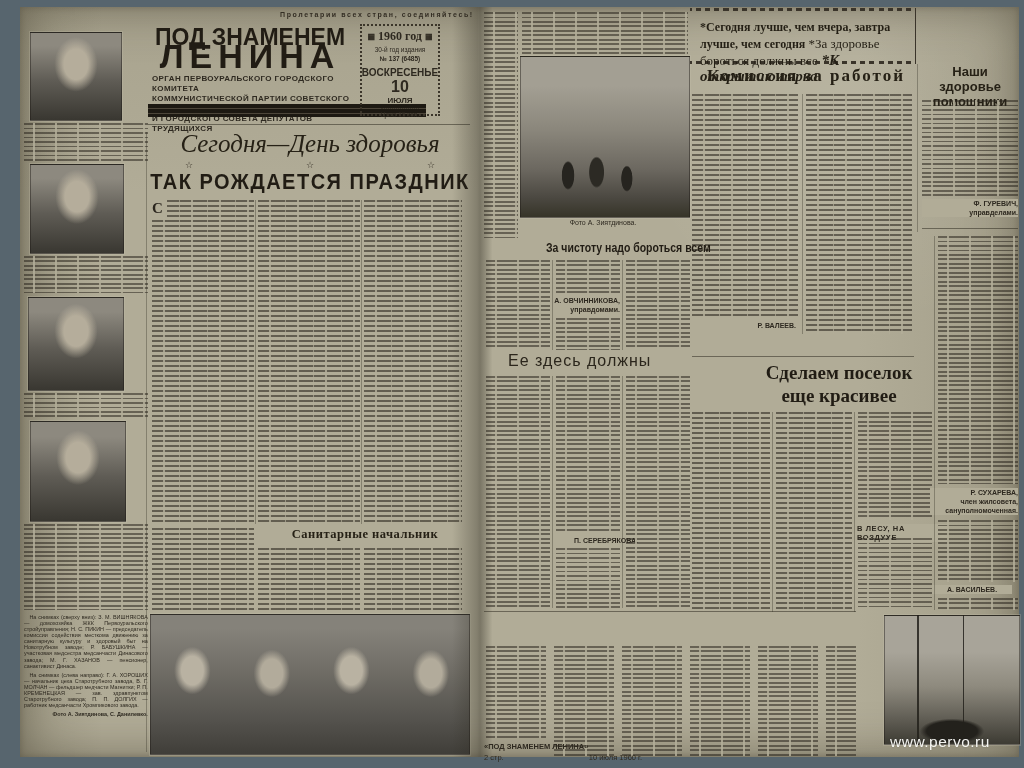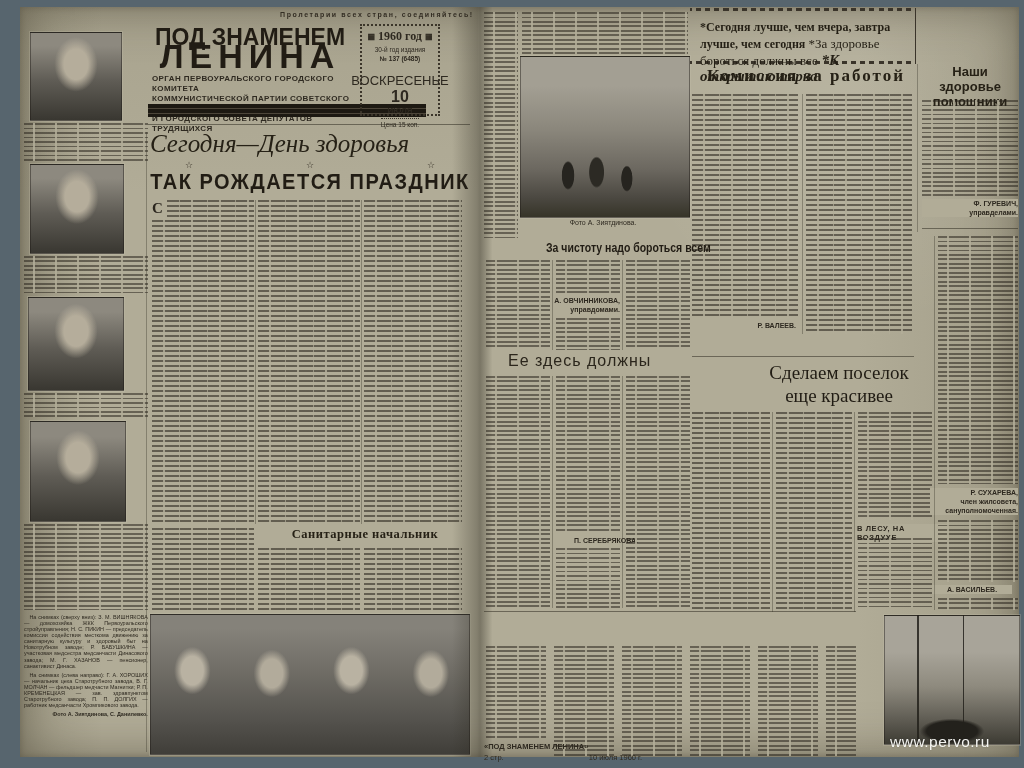--- a/index.html
+++ b/index.html
@@ -35,35 +35,35 @@
   #m-slogan{font-size:7px;font-weight:bold;letter-spacing:1.6px;white-space:nowrap;color:#332d23;}
   #m-top{font-size:23px;font-weight:bold;text-align:center;transform:scaleY(1.08);letter-spacing:0;color:#211c14;}
   #m-bot{font-size:34px;font-weight:bold;text-align:center;letter-spacing:6px;transform:scaleY(.95);line-height:30px;color:#211c14;}
   #m-org{font-size:8px;font-weight:bold;line-height:10px;letter-spacing:.4px;color:#2e2920;}
   #m-bar{background:repeating-linear-gradient(180deg,#1d1912 0 4px,#4d463a 4px 5px);}
   #issue-box{border:2px dotted #3b352a;display:flex;flex-direction:column;align-items:center;
     padding:3px 2px;box-sizing:border-box;color:#2e2920;}
   #issue-box .yr{font-size:12px;font-weight:bold;font-family:"Liberation Serif",serif;white-space:nowrap;}
   #issue-box .deco{font-size:8px;vertical-align:1px;}
   #issue-box .sm{font-size:6.5px;margin-top:2px;white-space:nowrap;}
-  #issue-box .wd{font-size:13px;font-weight:normal;margin-top:11px;}
+  #issue-box .wd{font-size:10px;font-weight:bold;margin-top:5px;}
   #issue-box .day{font-size:16px;font-weight:bold;line-height:16px;margin-top:1px;}
   #issue-box .mo{font-size:8px;font-weight:bold;text-transform:uppercase;margin-top:1px;}
   #issue-box .pr{font-size:6.5px;border-top:1px dotted #3b352a;margin-top:3px;padding-top:2px;white-space:nowrap;}
   
-  #kicker{font-size:25px;font-style:italic;text-align:left;color:#262116;}
+  #kicker{font-size:25px;font-style:italic;text-align:center;color:#262116;}
   #stars{display:flex;justify-content:space-between;font-size:9px;color:#332d23;}
   #headline-main{font-size:20px;font-weight:bold;letter-spacing:1.5px;text-align:center;transform:scaleY(1.08);color:#211c14;white-space:nowrap;}
   #dropcap{font-size:15px;font-weight:bold;font-family:"Liberation Serif",serif;background:#b1ac97;}
   #head-san{font-size:12.5px;font-weight:bold;text-align:center;letter-spacing:.5px;color:#262116;}
   #head-kom{font-size:17px;font-weight:bold;letter-spacing:2px;text-align:center;color:#262116;}
   #head-pom{font-size:13px;font-weight:bold;text-align:center;line-height:15px;color:#262116;}
   #head-chi{font-size:12.5px;font-weight:bold;white-space:nowrap;transform:scaleX(.84);transform-origin:left;color:#211c14;}
   #head-zna{font-size:16px;letter-spacing:1px;color:#2b261c;}
-  #head-pos{font-size:19px;font-weight:normal;text-align:center;line-height:23px;color:#211c14;}
+  #head-pos{font-size:19px;font-weight:bold;text-align:center;line-height:23px;color:#211c14;}
   #head-per{font-size:16.5px;font-weight:bold;text-align:center;letter-spacing:.5px;white-space:nowrap;color:#211c14;}
   #head-les{font-size:7.5px;font-weight:bold;letter-spacing:.6px;color:#2e2920;background:#b1ac97;}
   
   #slogan-box{box-sizing:border-box;padding:7px 8px 4px 10px;color:#241f15;
     border-top:3px solid;border-bottom:3px solid;border-right:3px solid;
     border-image:repeating-linear-gradient(90deg,#3a342a 0 5px,rgba(0,0,0,0) 5px 9px) 3;line-height:15px;}
   #slogan-box .s1{font-family:"Liberation Serif",serif;font-weight:bold;font-size:12px;}
   #slogan-box .s2{font-family:"Liberation Serif",serif;font-size:13px;}
   #slogan-box .s3{font-family:"Liberation Serif",serif;font-weight:bold;font-style:italic;font-size:15px;}
   

